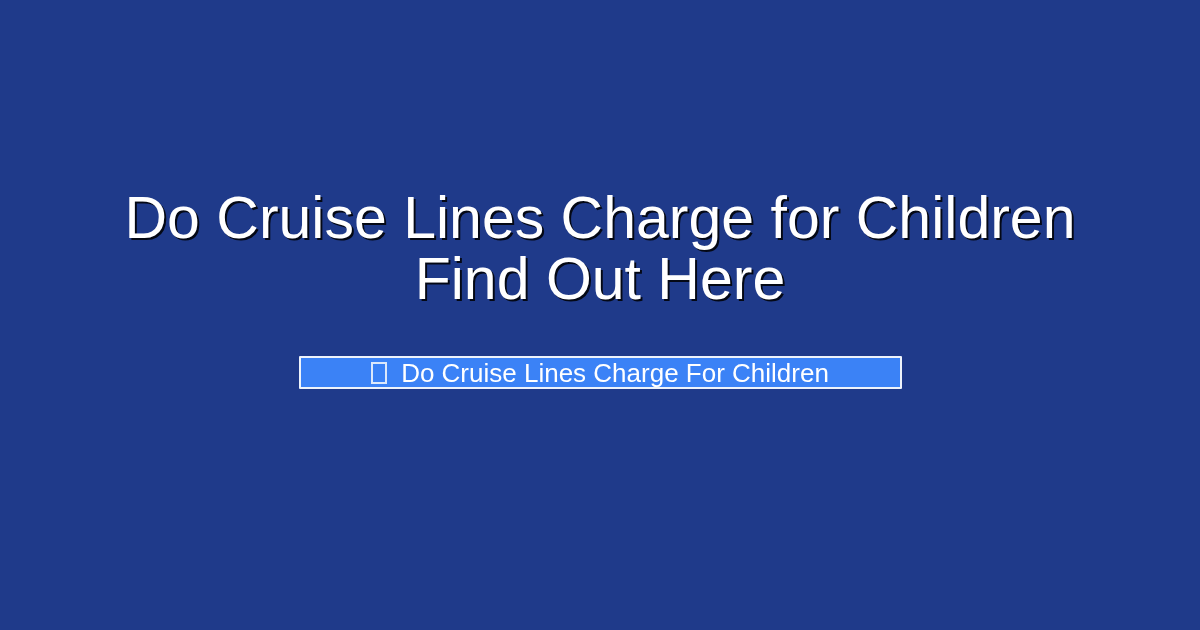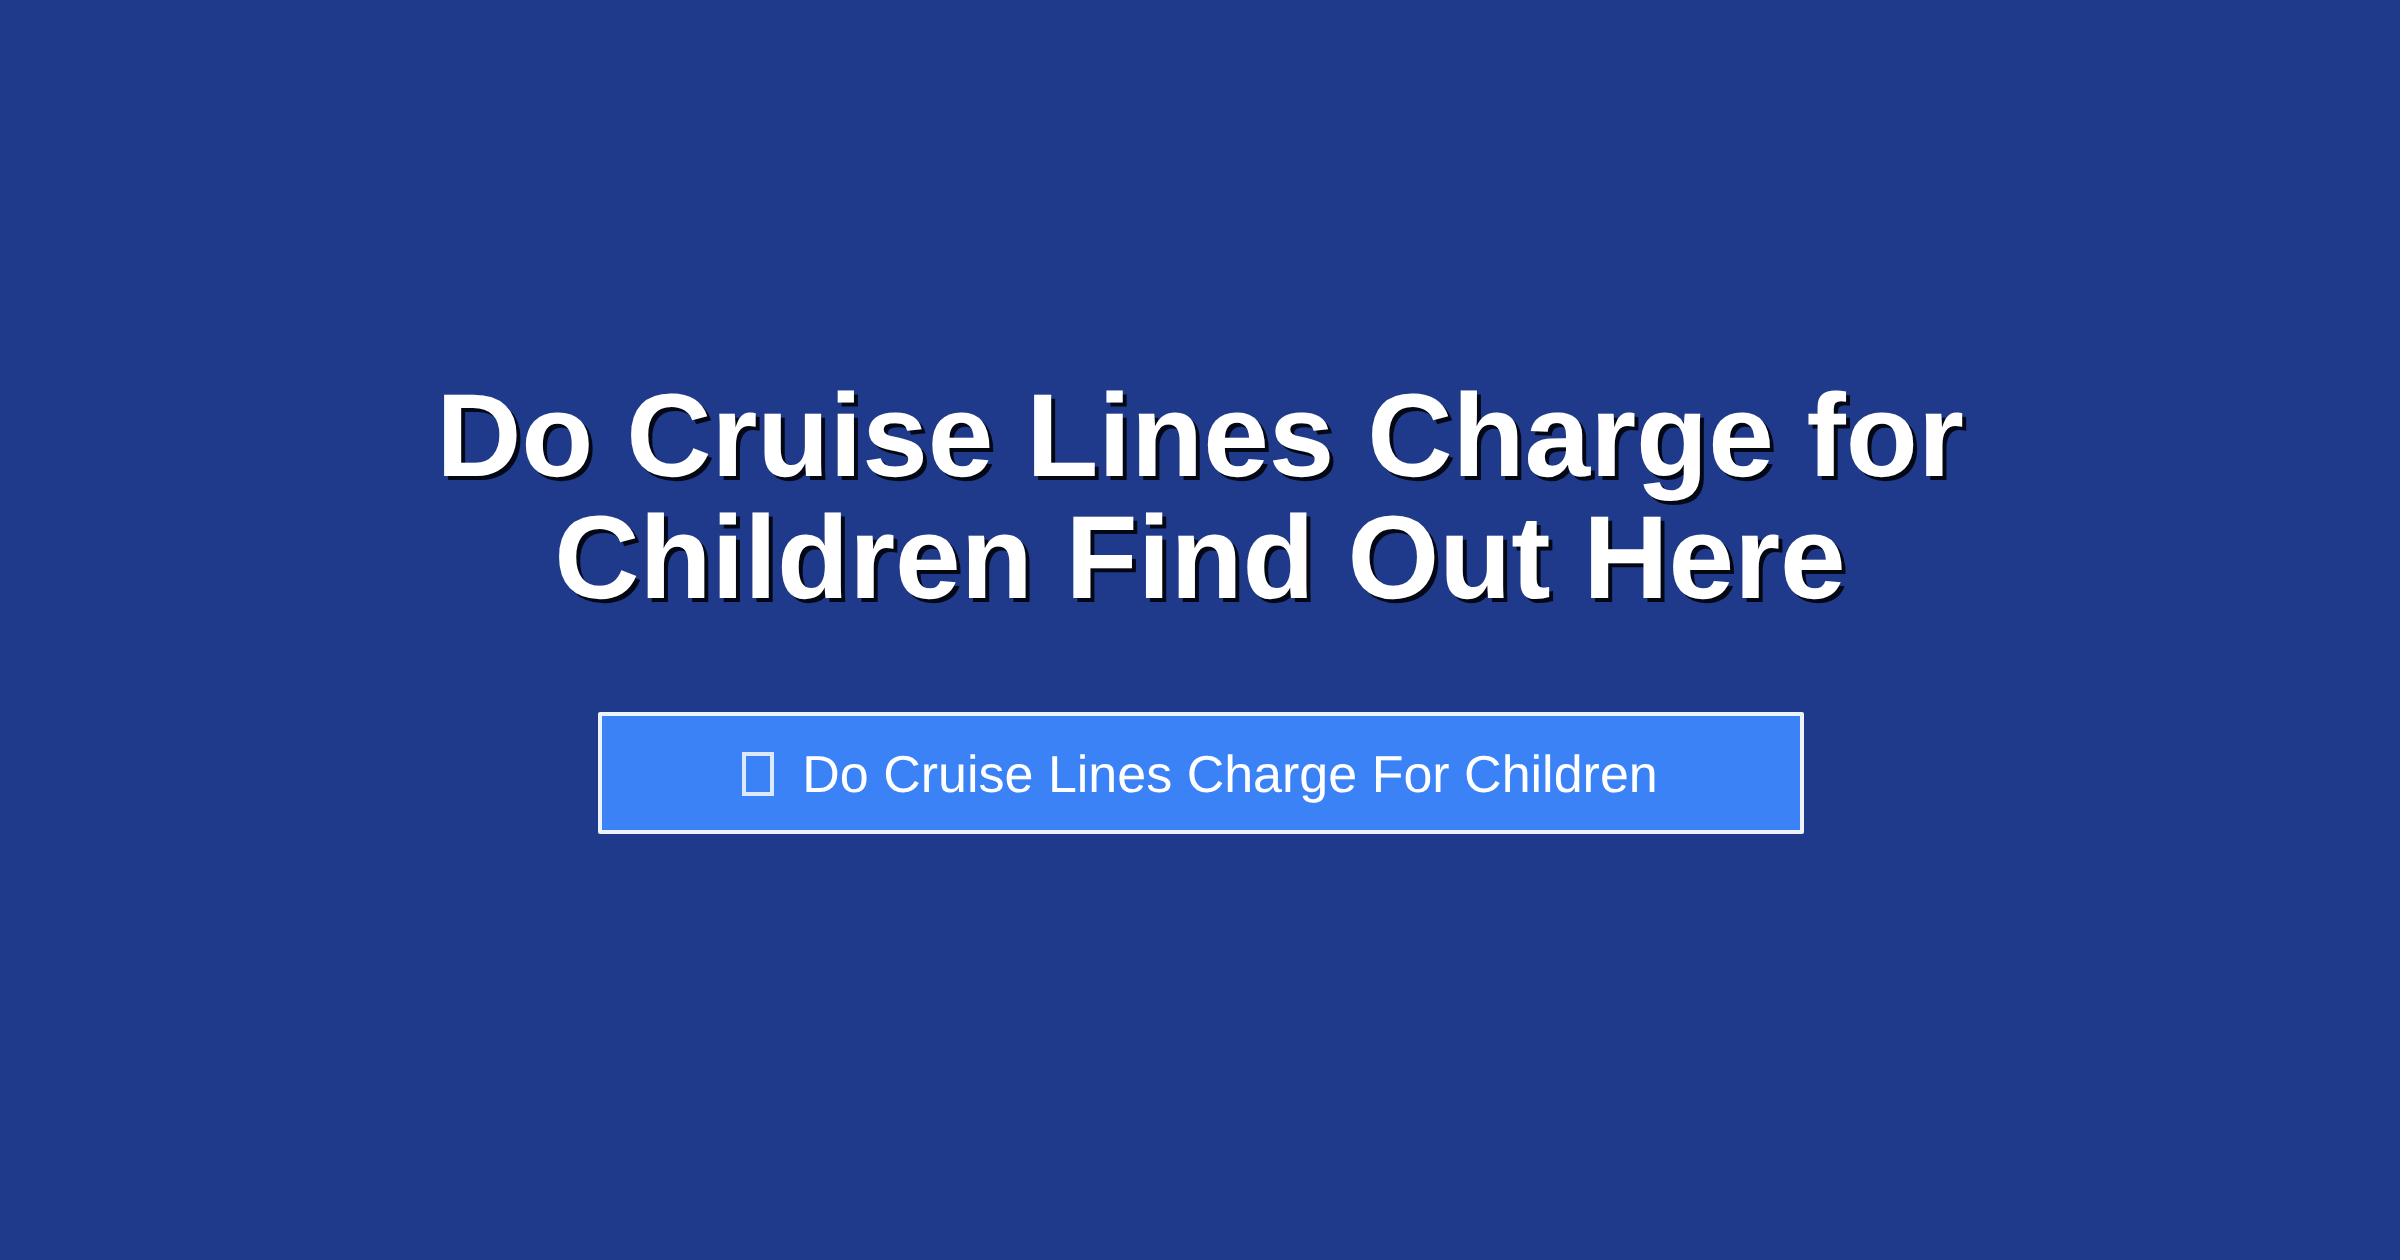--- a/index.html
+++ b/index.html
@@ -37,21 +37,21 @@
     box-sizing: border-box;
     padding: 0 60px;
   }
   #title {
     width: 980px;
     margin: 0;
     padding: 0;
     text-align: center;
     color: #ffffff;
     font-family: "Liberation Sans", sans-serif;
-    font-weight: bold;
+    font-weight: normal;
     font-size: 59px;
     line-height: 61px;
     letter-spacing: 0px;
     text-shadow: 2px 2px 0px rgba(0,0,0,0.85);
     position: relative;
     top: -66px;
   }
   #badge-row {
     position: absolute;
     left: 0;
@@ -60,21 +60,21 @@
     display: flex;
     justify-content: center;
     align-items: flex-start;
   }
   #badge {
     display: inline-flex;
     align-items: center;
     justify-content: center;
     box-sizing: border-box;
     width: 603px;
-    height: 61px;
+    height: 33px;
     background: #3b82f6;
     border: 2px solid #eef3fb;
     border-radius: 1px;
     color: #ffffff;
     font-family: "Liberation Sans", sans-serif;
     font-weight: normal;
     font-size: 26px;
     line-height: 1;
     white-space: nowrap;
     cursor: pointer;

